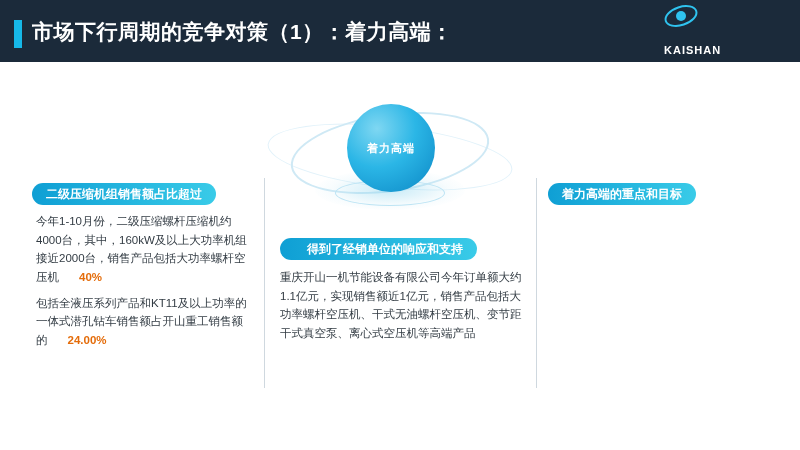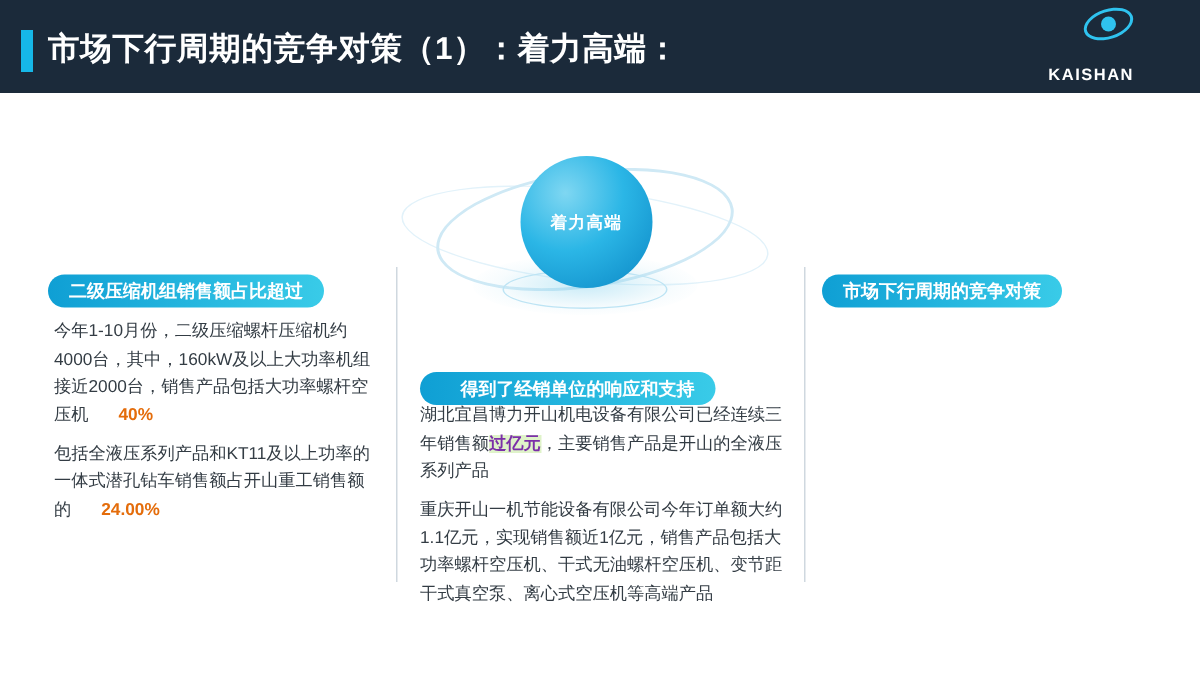--- a/index.html
+++ b/index.html
@@ -31,21 +31,21 @@
     color: #ffffff;
     font-size: 21px;
     font-weight: bold;
     letter-spacing: 0.5px;
     white-space: nowrap;
   }
   .logo {
     position: absolute; right: 12px; top: 9px;
     width: 92px; height: 44px;
     display: flex; flex-direction: column;
-    align-items: flex-end; justify-content: center; gap: 36px;
+    align-items: flex-start; justify-content: center; gap: 36px;
   }
   .logo-mark {
     position: relative;
     width: 34px; height: 20px;
   }
   .logo-mark .ring {
     position: absolute; left: 0; top: 0;
     width: 34px; height: 20px;
     border: 2px solid #2fc3ef;
     border-radius: 50%;
@@ -125,21 +125,21 @@
     border-radius: 11px;
     background: linear-gradient(90deg, #0f9fd4 0%, #39cbe8 100%);
     color: #ffffff;
     font-size: 12px;
     font-weight: bold;
     display: flex; align-items: center; justify-content: center;
     padding: 0 14px;
     white-space: nowrap;
   }
   #pill-left  { left: 32px;  top: 183px; }
-  #pill-mid   { left: 280px; top: 248px; padding-left: 27px; }
+  #pill-mid   { left: 280px; top: 238px; padding-left: 27px; }
   #pill-right { left: 548px; top: 183px; }
 
   
   .vline {
     position: absolute;
     width: 1px;
     background: #cfd8df;
   }
   #vline-1 { left: 264px; top: 178px; height: 210px; }
   #vline-2 { left: 536px; top: 178px; height: 210px; }
@@ -184,32 +184,29 @@
     <div class="sphere">
       <span>着力高端</span>
     </div>
   </div>
 
   <div class="vline" id="vline-1"></div>
   <div class="vline" id="vline-2"></div>
 
   <div class="pill" id="pill-left">二级压缩机组销售额占比超过</div>
   <div class="pill" id="pill-mid">得到了经销单位的响应和支持</div>
-  <div class="pill" id="pill-right">市场下行周期的竞争对策</div>
+  <div class="pill" id="pill-right">着力高端的重点和目标</div>
 
   <div class="col" id="col-left">
     <p>
       <span>今年1-10月份，二级压缩螺杆压缩机约4000台，其中，160kW及以上大功率机组接近2000台，销售产品包括大功率螺杆空压机</span><span class="hl-orange">40%</span>
     </p>
     <p>
       <span>包括全液压系列产品和KT11及以上功率的一体式潜孔钻车销售额占开山重工销售额的</span><span class="hl-orange">24.00%</span>
     </p>
   </div>
 
   <div class="col" id="col-mid">
-    <p>
-      <span>湖北宜昌博力开山机电设备有限公司已经连续三年销售额</span><span class="hl-purple">过亿元</span><span>，主要销售产品是开山的全液压系列产品</span>
-    </p>
     <p>重庆开山一机节能设备有限公司今年订单额大约1.1亿元，实现销售额近1亿元，销售产品包括大功率螺杆空压机、干式无油螺杆空压机、变节距干式真空泵、离心式空压机等高端产品</p>
   </div>
 
 
 </div>
 
 </body></html>

